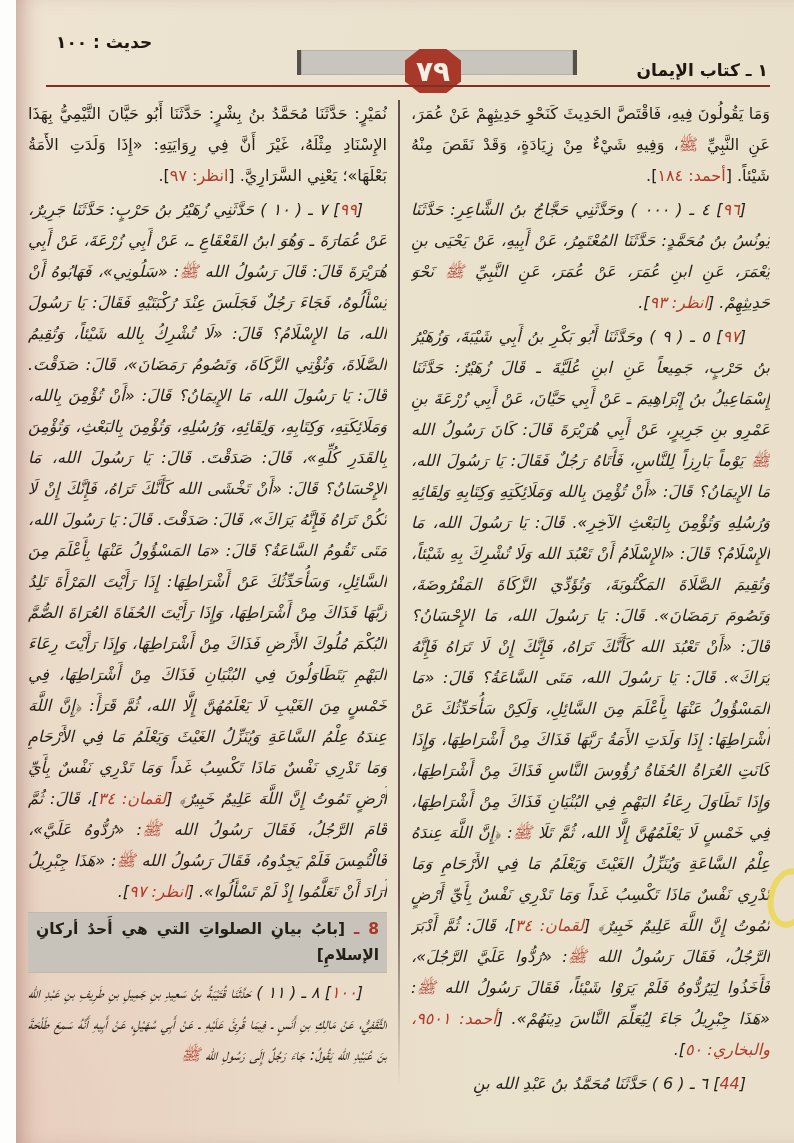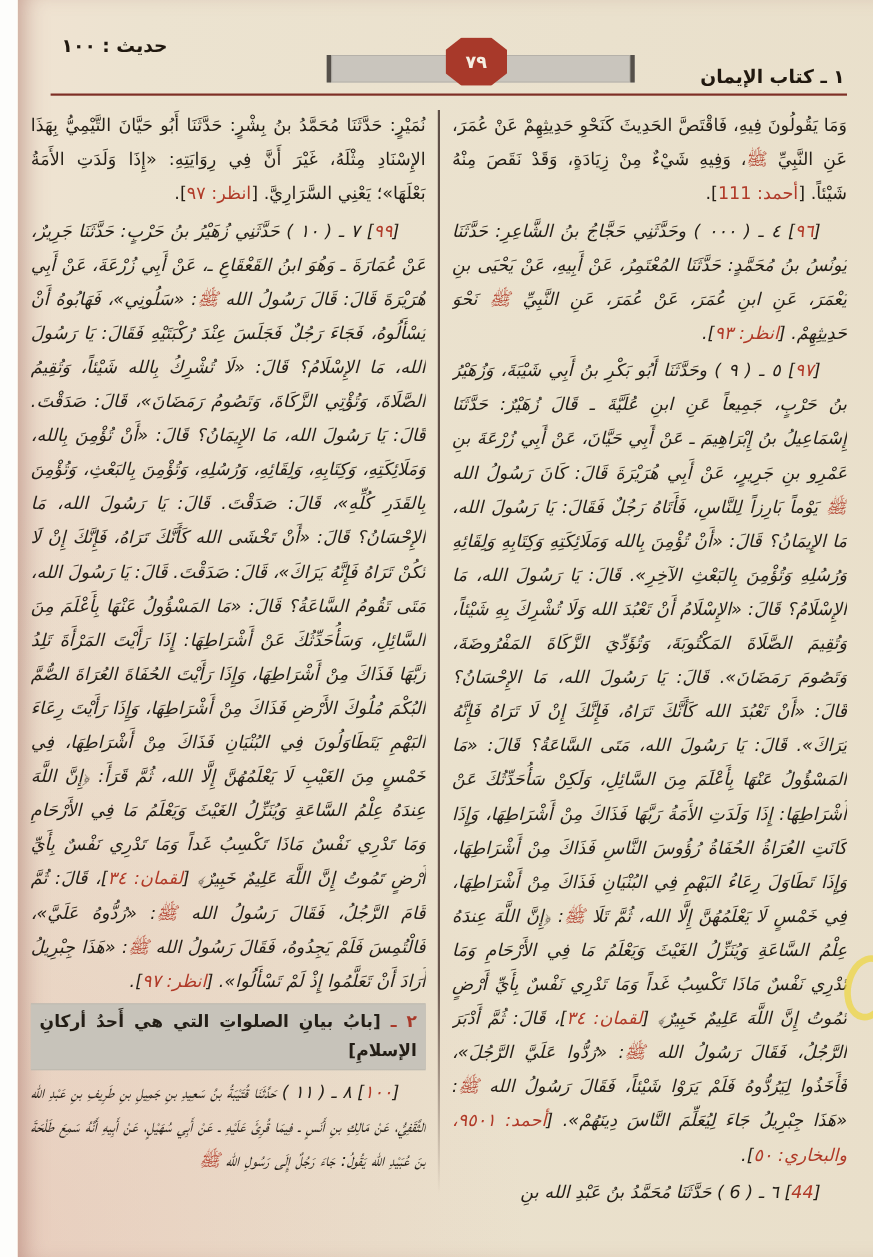--- a/index.html
+++ b/index.html
@@ -31,25 +31,25 @@
     direction:rtl;
     margin-top:14px;
   }
   .pagebar{
     position:absolute;top:50px;left:281px;width:272px;height:25px;
     background:#c9c5bd;
     border-left:4px solid #55504a;border-right:4px solid #55504a;
     box-shadow:inset 0 0 0 1px #b5b1a9;
   }
   .page-badge{
-    position:absolute;top:34px;left:389px;width:56px;height:44px;
+    position:absolute;top:49px;left:389px;width:56px;height:44px;
     background:#a8392a;
     clip-path:polygon(26% 0,74% 0,100% 26%,100% 74%,74% 100%,26% 100%,0 74%,0 26%);
     display:flex;align-items:center;justify-content:center;
-    color:#f5eee2;font-size:16px;font-weight:bold;
+    color:#f5eee2;font-size:28px;font-weight:bold;
   }
   .header-rule{
     position:absolute;top:85px;left:30px;right:24px;height:2px;
     background:#7e2f26;
   }
   
   .columns{
     position:absolute;top:98px;right:24px;left:12px;bottom:30px;
     display:flex;direction:rtl;align-items:flex-start;
   }
@@ -95,29 +95,29 @@
   <div class="page">
 
     <div class="book-title">١ ـ كتاب الإيمان</div>
     <div class="hadith-counter">حديث : ١٠٠</div>
     <div class="pagebar"></div>
     <div class="page-badge">٧٩</div>
     <div class="header-rule"></div>
 
     <div class="columns">
       <div class="col">
-          <p class="continuation"><span class="run-k">وَمَا يَقُولُونَ فِيهِ، فَاقْتَصَّ الحَدِيثَ كَنَحْوِ حَدِيثِهِمْ عَنْ عُمَرَ، عَنِ النَّبِيِّ </span><span class="run-r">ﷺ</span><span class="run-k">، وَفِيهِ شَيْءٌ مِنْ زِيَادَةٍ، وَقَدْ نَقَصَ مِنْهُ شَيْئاً. [</span><span class="run-r">أحمد: 111</span><span class="run-k">].</span></p>
+          <p class="continuation"><span class="run-k">وَمَا يَقُولُونَ فِيهِ، فَاقْتَصَّ الحَدِيثَ كَنَحْوِ حَدِيثِهِمْ عَنْ عُمَرَ، عَنِ النَّبِيِّ </span><span class="run-r">ﷺ</span><span class="run-k">، وَفِيهِ شَيْءٌ مِنْ زِيَادَةٍ، وَقَدْ نَقَصَ مِنْهُ شَيْئاً. [</span><span class="run-r">أحمد: ١٨٤</span><span class="run-k">].</span></p>
           <p class="hadith"><span class="run-k">[</span><span class="run-r">٩٦</span><span class="run-k">] ٤ ـ ( ٠٠٠ ) وحَدَّثَنِي حَجَّاجُ بنُ الشَّاعِرِ: حَدَّثَنَا يُونُسُ بنُ مُحَمَّدٍ: حَدَّثَنَا المُعْتَمِرُ، عَنْ أَبِيهِ، عَنْ يَحْيَى بنِ يَعْمَرَ، عَنِ ابنِ عُمَرَ، عَنْ عُمَرَ، عَنِ النَّبِيِّ </span><span class="run-r">ﷺ</span><span class="run-k"> نَحْوَ حَدِيثِهِمْ. [</span><span class="run-r">انظر: ٩٣</span><span class="run-k">].</span></p>
           <p class="hadith"><span class="run-k">[</span><span class="run-r">٩٧</span><span class="run-k">] ٥ ـ ( ٩ ) وحَدَّثَنَا أَبُو بَكْرِ بنُ أَبِي شَيْبَةَ، وَزُهَيْرُ بنُ حَرْبٍ، جَمِيعاً عَنِ ابنِ عُلَيَّةَ ـ قَالَ زُهَيْرٌ: حَدَّثَنَا إِسْمَاعِيلُ بنُ إِبْرَاهِيمَ ـ عَنْ أَبِي حَيَّانَ، عَنْ أَبِي زُرْعَةَ بنِ عَمْرِو بنِ جَرِيرٍ، عَنْ أَبِي هُرَيْرَةَ قَالَ: كَانَ رَسُولُ الله </span><span class="run-r">ﷺ</span><span class="run-k"> يَوْماً بَارِزاً لِلنَّاسِ، فَأَتَاهُ رَجُلٌ فَقَالَ: يَا رَسُولَ الله، مَا الإِيمَانُ؟ قَالَ: «أَنْ تُؤْمِنَ بِالله وَمَلَائِكَتِهِ وَكِتَابِهِ وَلِقَائِهِ وَرُسُلِهِ وَتُؤْمِنَ بِالبَعْثِ الآخِرِ». قَالَ: يَا رَسُولَ الله، مَا الإِسْلَامُ؟ قَالَ: «الإِسْلَامُ أَنْ تَعْبُدَ الله وَلَا تُشْرِكَ بِهِ شَيْئاً، وَتُقِيمَ الصَّلَاةَ المَكْتُوبَةَ، وَتُؤَدِّيَ الزَّكَاةَ المَفْرُوضَةَ، وَتَصُومَ رَمَضَانَ». قَالَ: يَا رَسُولَ الله، مَا الإِحْسَانُ؟ قَالَ: «أَنْ تَعْبُدَ الله كَأَنَّكَ تَرَاهُ، فَإِنَّكَ إِنْ لَا تَرَاهُ فَإِنَّهُ يَرَاكَ». قَالَ: يَا رَسُولَ الله، مَتَى السَّاعَةُ؟ قَالَ: «مَا المَسْؤُولُ عَنْهَا بِأَعْلَمَ مِنَ السَّائِلِ، وَلَكِنْ سَأُحَدِّثُكَ عَنْ أَشْرَاطِهَا: إِذَا وَلَدَتِ الأَمَةُ رَبَّهَا فَذَاكَ مِنْ أَشْرَاطِهَا، وَإِذَا كَانَتِ العُرَاةُ الحُفَاةُ رُؤُوسَ النَّاسِ فَذَاكَ مِنْ أَشْرَاطِهَا، وَإِذَا تَطَاوَلَ رِعَاءُ البَهْمِ فِي البُنْيَانِ فَذَاكَ مِنْ أَشْرَاطِهَا، فِي خَمْسٍ لَا يَعْلَمُهُنَّ إِلَّا الله، ثُمَّ تَلَا </span><span class="run-r">ﷺ</span><span class="run-k">: ﴿إِنَّ اللَّهَ عِندَهُ عِلْمُ السَّاعَةِ وَيُنَزِّلُ الغَيْثَ وَيَعْلَمُ مَا فِي الأَرْحَامِ وَمَا تَدْرِي نَفْسٌ مَاذَا تَكْسِبُ غَداً وَمَا تَدْرِي نَفْسٌ بِأَيِّ أَرْضٍ تَمُوتُ إِنَّ اللَّهَ عَلِيمٌ خَبِيرٌ﴾ [</span><span class="run-r">لقمان: ٣٤</span><span class="run-k">]، قَالَ: ثُمَّ أَدْبَرَ الرَّجُلُ، فَقَالَ رَسُولُ الله </span><span class="run-r">ﷺ</span><span class="run-k">: «رُدُّوا عَلَيَّ الرَّجُلَ»، فَأَخَذُوا لِيَرُدُّوهُ فَلَمْ يَرَوْا شَيْئاً، فَقَالَ رَسُولُ الله </span><span class="run-r">ﷺ</span><span class="run-k">: «هَذَا جِبْرِيلُ جَاءَ لِيُعَلِّمَ النَّاسَ دِينَهُمْ». [</span><span class="run-r">أحمد: ٩٥٠١، والبخاري: ٥٠</span><span class="run-k">].</span></p>
           <p class="hadith"><span class="run-k">[</span><span class="run-r">44</span><span class="run-k">] ٦ ـ ( 6 ) حَدَّثَنَا مُحَمَّدُ بنُ عَبْدِ الله بنِ</span></p>
         </div>
       <div class="col-divider"></div>
       <div class="col">
           <p class="continuation"><span class="run-k">نُمَيْرٍ: حَدَّثَنَا مُحَمَّدُ بنُ بِشْرٍ: حَدَّثَنَا أَبُو حَيَّانَ التَّيْمِيُّ بِهَذَا الإِسْنَادِ مِثْلَهُ، غَيْرَ أَنَّ فِي رِوَايَتِهِ: «إِذَا وَلَدَتِ الأَمَةُ بَعْلَهَا»؛ يَعْنِي السَّرَارِيَّ. [</span><span class="run-r">انظر: ٩٧</span><span class="run-k">].</span></p>
           <p class="hadith"><span class="run-k">[</span><span class="run-r">٩٩</span><span class="run-k">] ٧ ـ ( ١٠ ) حَدَّثَنِي زُهَيْرُ بنُ حَرْبٍ: حَدَّثَنَا جَرِيرٌ، عَنْ عُمَارَةَ ـ وَهُوَ ابنُ القَعْقَاعِ ـ، عَنْ أَبِي زُرْعَةَ، عَنْ أَبِي هُرَيْرَةَ قَالَ: قَالَ رَسُولُ الله </span><span class="run-r">ﷺ</span><span class="run-k">: «سَلُونِي»، فَهَابُوهُ أَنْ يَسْأَلُوهُ، فَجَاءَ رَجُلٌ فَجَلَسَ عِنْدَ رُكْبَتَيْهِ فَقَالَ: يَا رَسُولَ الله، مَا الإِسْلَامُ؟ قَالَ: «لَا تُشْرِكُ بِالله شَيْئاً، وَتُقِيمُ الصَّلَاةَ، وَتُؤْتِي الزَّكَاةَ، وَتَصُومُ رَمَضَانَ»، قَالَ: صَدَقْتَ. قَالَ: يَا رَسُولَ الله، مَا الإِيمَانُ؟ قَالَ: «أَنْ تُؤْمِنَ بِالله، وَمَلَائِكَتِهِ، وَكِتَابِهِ، وَلِقَائِهِ، وَرُسُلِهِ، وَتُؤْمِنَ بِالبَعْثِ، وَتُؤْمِنَ بِالقَدَرِ كُلِّهِ»، قَالَ: صَدَقْتَ. قَالَ: يَا رَسُولَ الله، مَا الإِحْسَانُ؟ قَالَ: «أَنْ تَخْشَى الله كَأَنَّكَ تَرَاهُ، فَإِنَّكَ إِنْ لَا تَكُنْ تَرَاهُ فَإِنَّهُ يَرَاكَ»، قَالَ: صَدَقْتَ. قَالَ: يَا رَسُولَ الله، مَتَى تَقُومُ السَّاعَةُ؟ قَالَ: «مَا المَسْؤُولُ عَنْهَا بِأَعْلَمَ مِنَ السَّائِلِ، وَسَأُحَدِّثُكَ عَنْ أَشْرَاطِهَا: إِذَا رَأَيْتَ المَرْأَةَ تَلِدُ رَبَّهَا فَذَاكَ مِنْ أَشْرَاطِهَا، وَإِذَا رَأَيْتَ الحُفَاةَ العُرَاةَ الصُّمَّ البُكْمَ مُلُوكَ الأَرْضِ فَذَاكَ مِنْ أَشْرَاطِهَا، وَإِذَا رَأَيْتَ رِعَاءَ البَهْمِ يَتَطَاوَلُونَ فِي البُنْيَانِ فَذَاكَ مِنْ أَشْرَاطِهَا، فِي خَمْسٍ مِنَ الغَيْبِ لَا يَعْلَمُهُنَّ إِلَّا الله، ثُمَّ قَرَأَ: ﴿إِنَّ اللَّهَ عِندَهُ عِلْمُ السَّاعَةِ وَيُنَزِّلُ الغَيْثَ وَيَعْلَمُ مَا فِي الأَرْحَامِ وَمَا تَدْرِي نَفْسٌ مَاذَا تَكْسِبُ غَداً وَمَا تَدْرِي نَفْسٌ بِأَيِّ أَرْضٍ تَمُوتُ إِنَّ اللَّهَ عَلِيمٌ خَبِيرٌ﴾ [</span><span class="run-r">لقمان: ٣٤</span><span class="run-k">]، قَالَ: ثُمَّ قَامَ الرَّجُلُ، فَقَالَ رَسُولُ الله </span><span class="run-r">ﷺ</span><span class="run-k">: «رُدُّوهُ عَلَيَّ»، فَالْتُمِسَ فَلَمْ يَجِدُوهُ، فَقَالَ رَسُولُ الله </span><span class="run-r">ﷺ</span><span class="run-k">: «هَذَا جِبْرِيلُ أَرَادَ أَنْ تَعَلَّمُوا إِذْ لَمْ تَسْأَلُوا». [</span><span class="run-r">انظر: ٩٧</span><span class="run-k">].</span></p>
-          <div class="section-heading"><span class="run-r">٢ ـ </span><span class="run-k">[بابُ بيانِ الصلواتِ التي هي أَحدُ أركانِ الإسلامِ]</span></div>
+          <div class="section-heading"><span class="run-r">8 ـ </span><span class="run-k">[بابُ بيانِ الصلواتِ التي هي أَحدُ أركانِ الإسلامِ]</span></div>
           <p class="hadith"><span class="run-k">[</span><span class="run-r">١٠٠</span><span class="run-k">] ٨ ـ ( ١١ ) حَدَّثَنَا قُتَيْبَةُ بنُ سَعِيدِ بنِ جَمِيلِ بنِ طَرِيفِ بنِ عَبْدِ الله الثَّقَفِيُّ، عَنْ مَالِكِ بنِ أَنَسٍ ـ فِيمَا قُرِئَ عَلَيْهِ ـ عَنْ أَبِي سُهَيْلٍ، عَنْ أَبِيهِ أَنَّهُ سَمِعَ طَلْحَةَ بنَ عُبَيْدِ الله يَقُولُ: جَاءَ رَجُلٌ إِلَى رَسُولِ الله </span><span class="run-r">ﷺ</span></p>
         </div>
     </div>
 
     <div class="scan-artifact"></div>
   </div>
 </div>
 
 </body></html>

